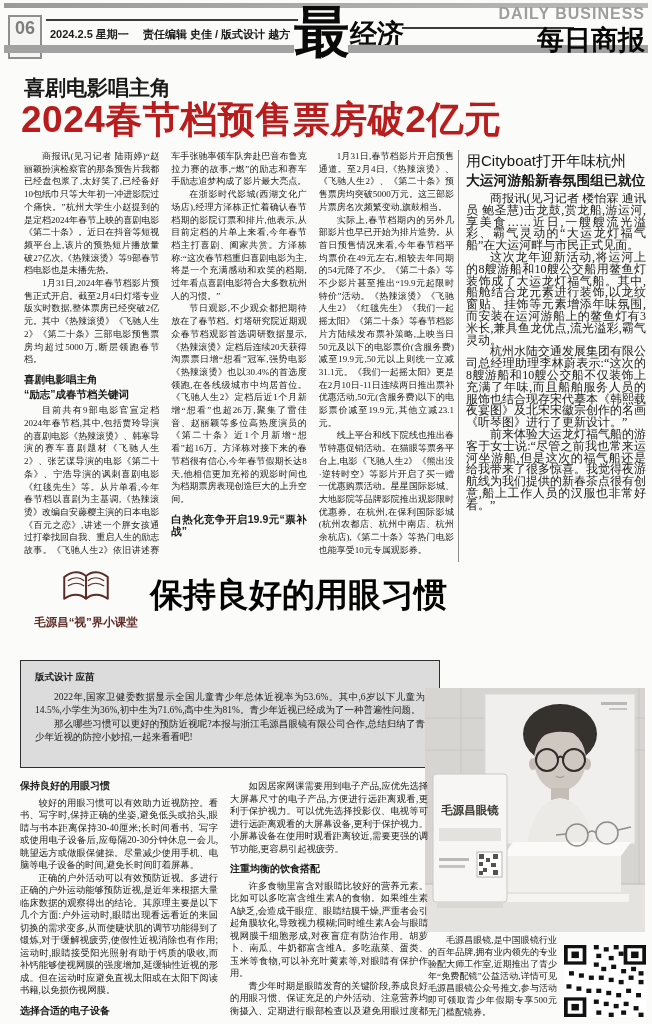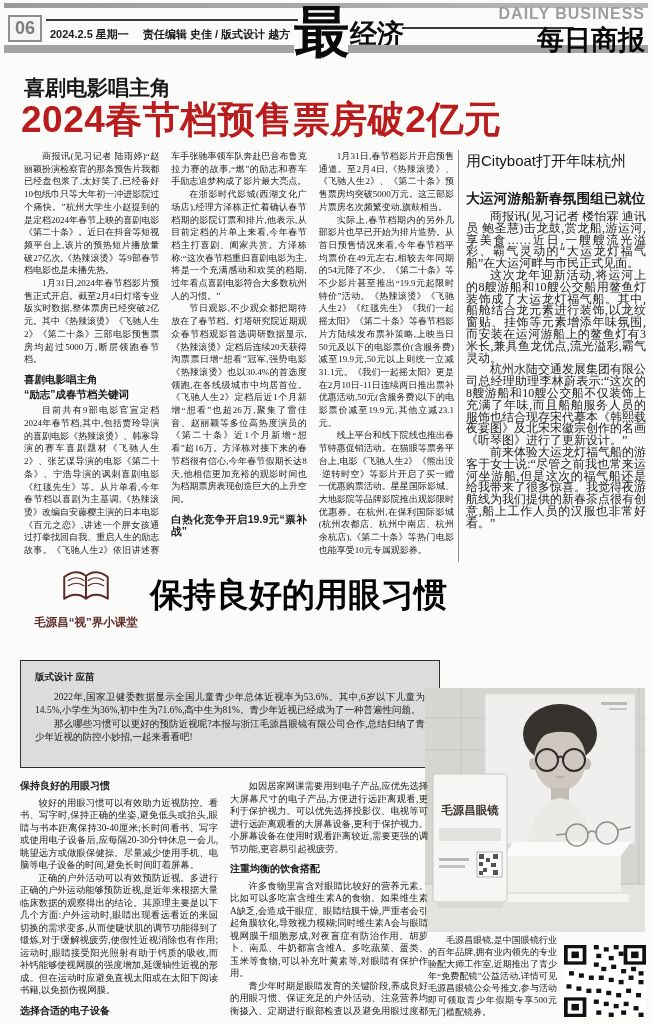--- a/index.html
+++ b/index.html
@@ -5,21 +5,21 @@
   * { margin:0; padding:0; box-sizing:border-box; }
   html,body { background:#e9e9e7; }
   .page {
     position:relative; width:652px; height:1024px; margin:0 auto;
     background:#fbfbf9; overflow:hidden; color:#1a1a1a;
     font-family:"Liberation Serif", serif;
   }
   
   .topbar { position:absolute; left:4px; top:3px; width:644px; height:5px;
     background:linear-gradient(to right,#9a9a9a,#b9b9b9); }
-  .pagenum-box { position:absolute; left:8px; top:15px; width:34px; height:27px;
+  .pagenum-box { position:absolute; left:8px; top:15px; width:34px; height:44px;
     border:2px solid #8f8f8f; color:#7d7d7d; background:#f5f5f3; text-align:center;
     font:bold 18px/23px "Liberation Sans",sans-serif; }
   .rule-left { position:absolute; left:46px; top:19px; width:252px; height:2px; background:#3a3a3a; }
   .rule-right { position:absolute; left:402px; top:27px; width:172px; height:2px; background:#3a3a3a; }
   .date-editor { position:absolute; left:50px; top:27px; font:bold 11px "Liberation Sans",sans-serif; color:#1c1c1c;text-align:center; }
   .date-editor span { margin-right:14px; }
   .thickbar-left { position:absolute; left:4px; top:45px; width:290px; height:8px; background:#a2a2a2; }
   .thickbar-right { position:absolute; left:348px; top:45px; width:300px; height:8px; background:#a2a2a2; }
   .logo-zui { position:absolute; left:294px; top:4px; font:900 56px/1 "DejaVu Sans",sans-serif; color:#0a0a0a; }
   .logo-jingji { position:absolute; left:350px; top:16px; font:900 27px "Liberation Sans",sans-serif; color:#0a0a0a; }
@@ -34,21 +34,21 @@
     column-count:3; column-gap:12px; column-fill:auto;
     font-size:9px; line-height:12.7px; text-align:justify; overflow:hidden; }
   .para { margin:0; text-indent:2em; }
   .subhead { font-family:"Liberation Sans",sans-serif; font-size:10.5px; font-weight:bold;
     margin:7px 0 4px; text-indent:0; }
   .subhead + .subhead { margin-top:-2px; }
   .divider-v { position:absolute; left:458px; top:150px; width:1px; height:412px; background:#8c8c8c; }
   
   .sidebar { position:absolute; left:466px; top:152px; width:180px; }
   .sidebar-kicker { font:15px "Liberation Sans",sans-serif; color:#151515; }
-  .sidebar-headline { margin-top:19px; font:bold 13.8px "Liberation Sans",sans-serif; white-space:nowrap; }
+  .sidebar-headline { margin-top:1px; font:bold 13.8px "Liberation Sans",sans-serif; white-space:nowrap; }
   .sidebar-body { margin-top:3px; font-size:12px; line-height:11.8px; text-align:justify;
     height:352px; overflow:hidden; }
   
   .badge { position:absolute; left:28px; top:566px; width:116px; text-align:center; color:#5e2c28; }
   .badge-label { margin-top:3px; font:bold 11.5px "Liberation Sans",sans-serif; }
   .eye-headline { position:absolute; left:150px; top:573px; font:900 33px "Liberation Sans",sans-serif; color:#050505; }
   .intro-box { position:absolute; left:20px; top:660px; width:420px; height:108px;
     background:#dcdcdc; border:1px solid #2e2e2e; padding:10px 14px;
     font-size:9.5px; line-height:13.2px; text-align:justify; overflow:hidden; }
   .byline { font-weight:bold; margin-bottom:7px; text-indent:0; }

